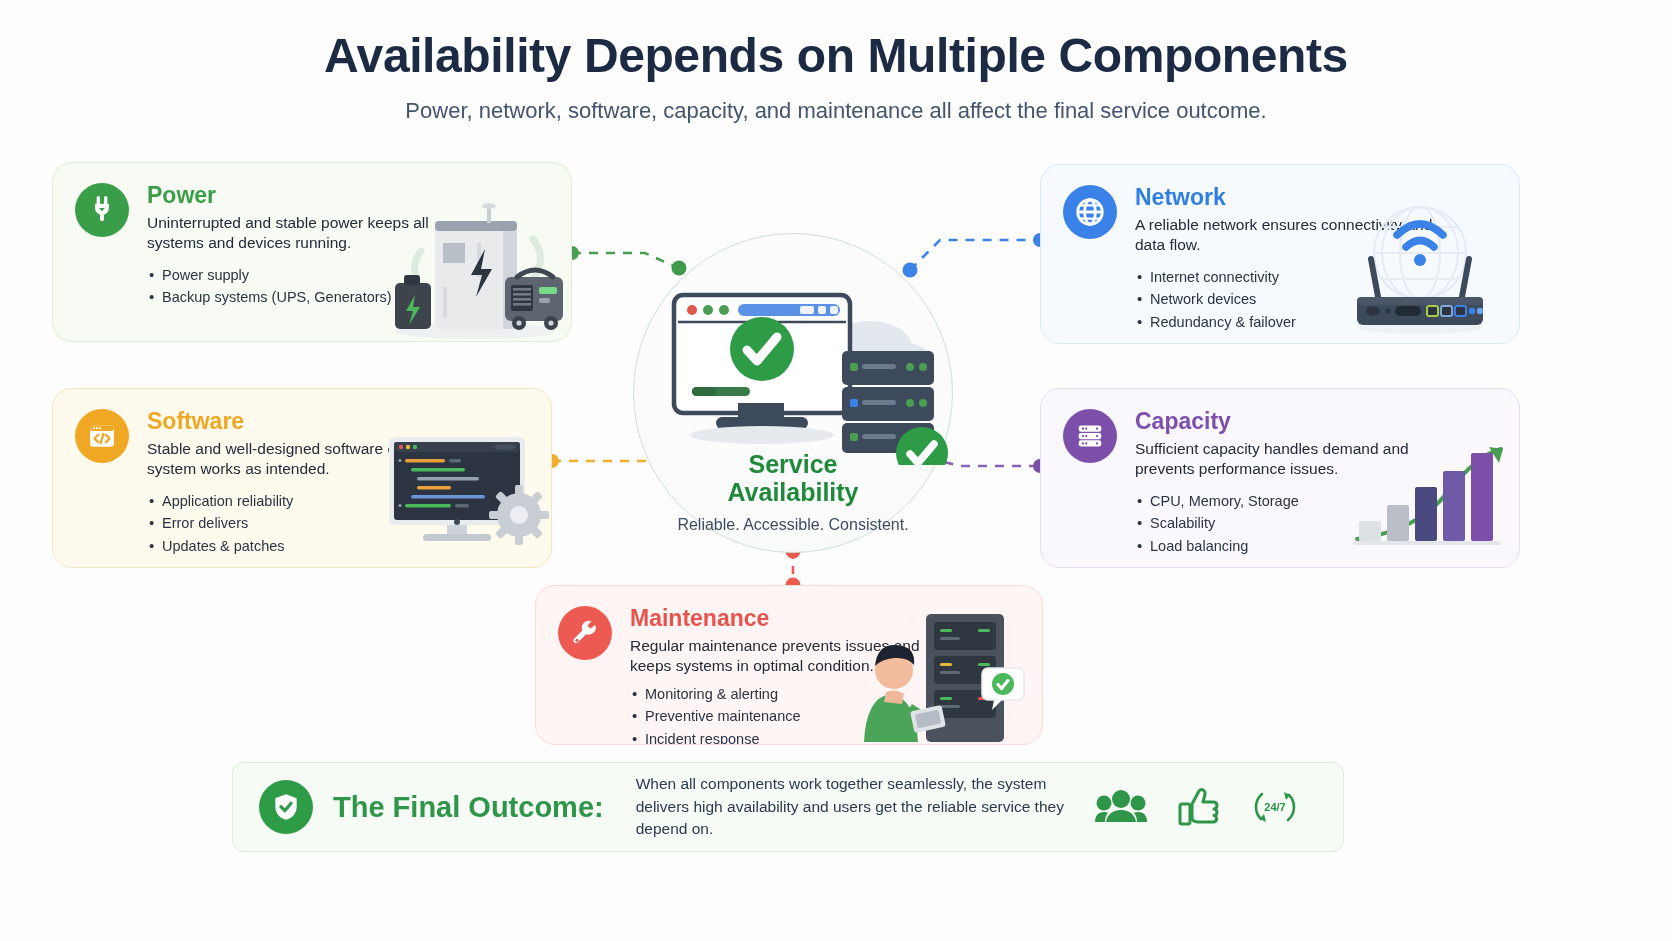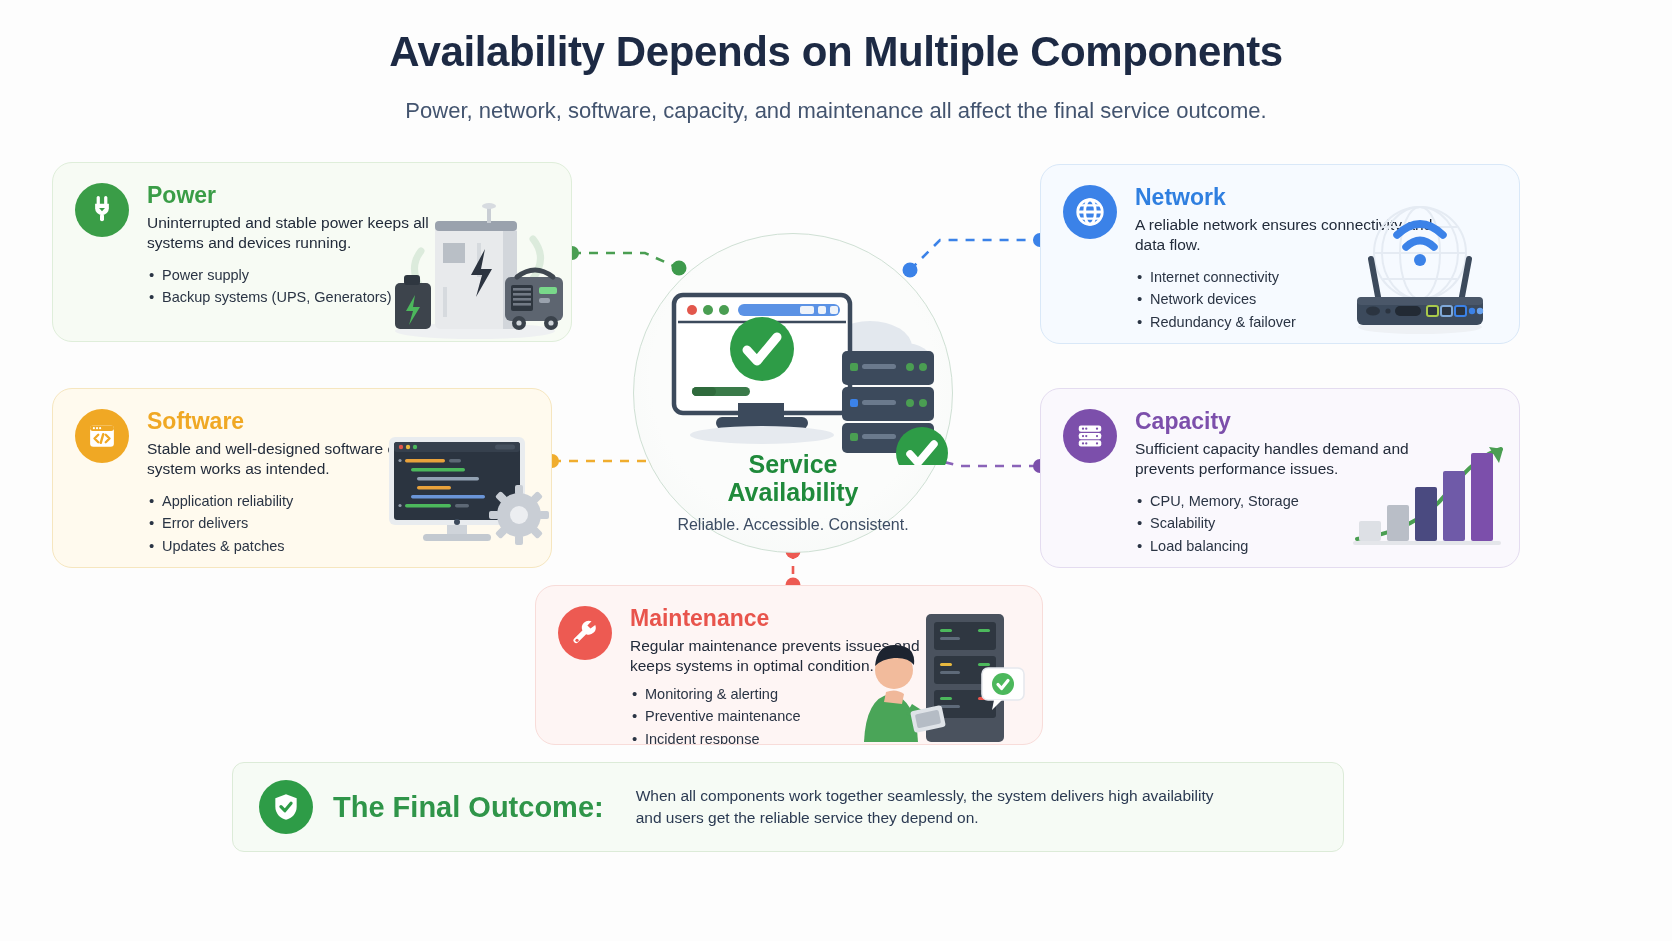--- a/index.html
+++ b/index.html
@@ -8,21 +8,21 @@
     background: #fdfdfd;
     font-family: "Liberation Sans", "DejaVu Sans", sans-serif;
     overflow: hidden;
   }
   #stage { position: relative; width: 1672px; height: 941px; background: #fdfdfd; }
 
   
   .page-title {
     position: absolute; left: 0; top: 28px; width: 100%;
     text-align: center;
-    font-size: 42px; font-weight: bold; letter-spacing: -0.4px;
+    font-size: 48px; font-weight: bold; letter-spacing: -0.4px;
     color: #1d2a44;
   }
   .page-subtitle {
     position: absolute; left: 0; top: 98px; width: 100%;
     text-align: center;
     font-size: 22px; font-weight: 400; color: #43546f;
   }
 
   
   .card {
@@ -439,15 +439,36 @@
 
   <div id="outcome">
     <div id="outcome-badge">
       <svg width="32" height="32" viewBox="0 0 24 24">
         <path d="M12 2.4l8 3v6.4c0 4.9-3.4 8.7-8 9.8-4.6-1.1-8-4.9-8-9.8V5.4z" fill="#fff"></path>
         <path d="M8.2 11.8l2.9 3 4.7-5.6" fill="none" stroke="#2e9c47" stroke-width="2.4" stroke-linecap="round" stroke-linejoin="round"></path>
       </svg>
     </div>
     <div id="outcome-label">The Final Outcome:</div>
     <div id="outcome-text">When all components work together seamlessly, the system delivers high availability and users get the reliable service they depend on.</div>
+    <div id="outcome-icons">
+      <svg width="52" height="40" viewBox="0 0 52 40">
+        <circle cx="26" cy="12" r="9" fill="#2f9549"></circle>
+        <circle cx="9" cy="16" r="7.5" fill="#2f9549"></circle>
+        <circle cx="43" cy="16" r="7.5" fill="#2f9549"></circle>
+        <path d="M26 23c-9 0-14 5-15 12h30c-1-7-6-12-15-12z" fill="#2f9549"></path>
+        <path d="M9 25c-6 0-9 4-9 10h10c0-4 1-7 3-9-1-.6-2.5-1-4-1z" fill="#2f9549"></path>
+        <path d="M43 25c6 0 9 4 9 10H42c0-4-1-7-3-9 1-.6 2.5-1 4-1z" fill="#2f9549"></path>
+      </svg>
+      <svg width="44" height="44" viewBox="0 0 44 44">
+        <rect x="3" y="19" width="10" height="20" rx="2" fill="none" stroke="#2f9549" stroke-width="3"></rect>
+        <path d="M15 19 L21 8 q1.5 -4.5 5 -3 q3 1.4 1.6 6 L26 17 h10 q4 0 4 3.5 q0 3 -3 3.5 q3 0.4 3 3.3 q0 2.8 -3 3.3 q2.6 0.5 2.6 3.2 q0 3.2 -3.6 3.2 H21 q-6 0 -6 -5z" fill="none" stroke="#2f9549" stroke-width="3" stroke-linejoin="round"></path>
+      </svg>
+      <svg width="48" height="48" viewBox="0 0 48 48">
+        <path d="M38 12 a17 17 0 0 1 -1 25" fill="none" stroke="#2f9549" stroke-width="2.6" stroke-linecap="round"></path>
+        <path d="M10 36 a17 17 0 0 1 1 -25" fill="none" stroke="#2f9549" stroke-width="2.6" stroke-linecap="round"></path>
+        <path d="M33 9 l6 3 -4 5z" fill="#2f9549"></path>
+        <path d="M15 39 l-6 -3 4 -5z" fill="#2f9549"></path>
+        <text x="24" y="28" text-anchor="middle" font-family="Liberation Sans, sans-serif" font-size="11" font-weight="bold" fill="#2f9549">24/7</text>
+      </svg>
+    </div>
   </div>
 
 </div>
 
 </body></html>

